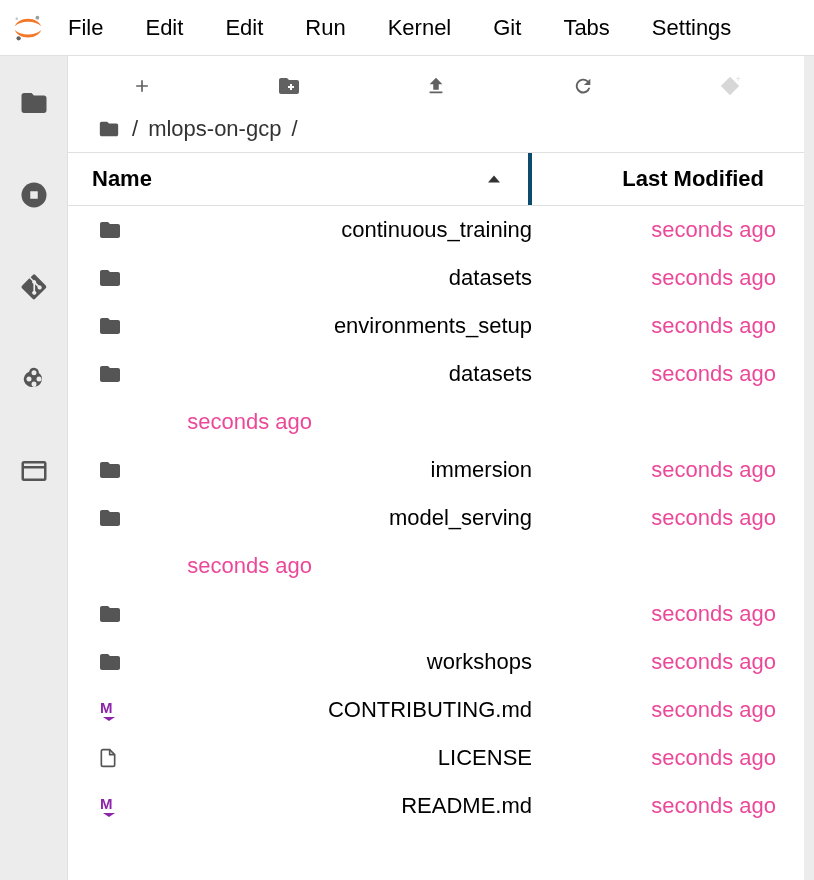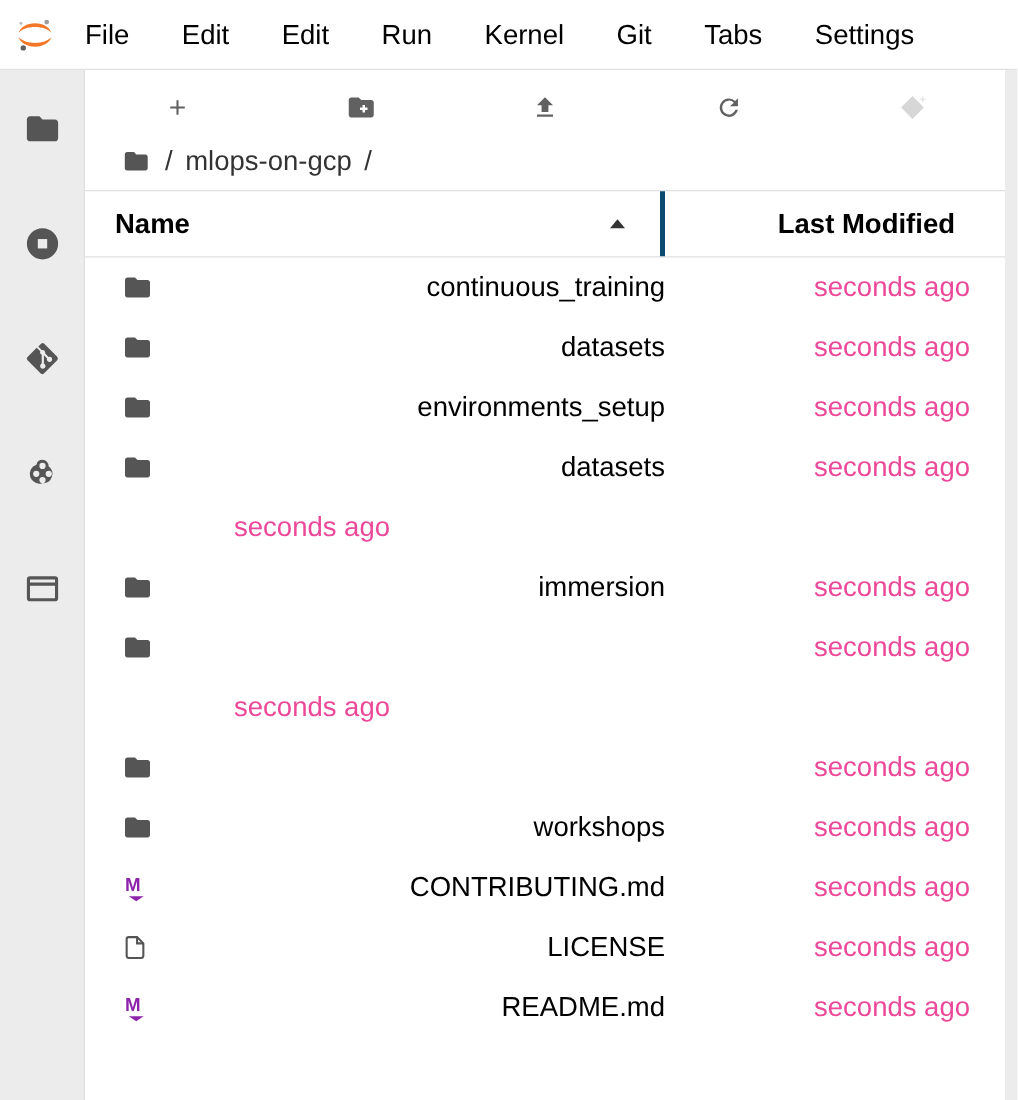--- a/index.html
+++ b/index.html
@@ -210,20 +210,21 @@
     <div class="cell-mod">seconds ago</div>
   </div>
 
   <div class="row">
     <div class="cell-name">
       <span class="file-icon">
                 <svg width="24" height="24" viewBox="0 0 24 24">
                   <path fill="#555" d="M10 4H4c-1.1 0-2 .9-2 2v12c0 1.1.9 2 2 2h16c1.1 0 2-.9 2-2V8c0-1.1-.9-2-2-2h-8l-2-2z"></path>
                 </svg>
               </span>
+      <span class="file-name">model_serving</span>
     </div>
     <div class="cell-mod">seconds ago</div>
   </div>
 
   <div class="row">
     <div class="cell-mod">seconds ago</div>
   </div>
 
   <div class="row">
     <div class="cell-name">

